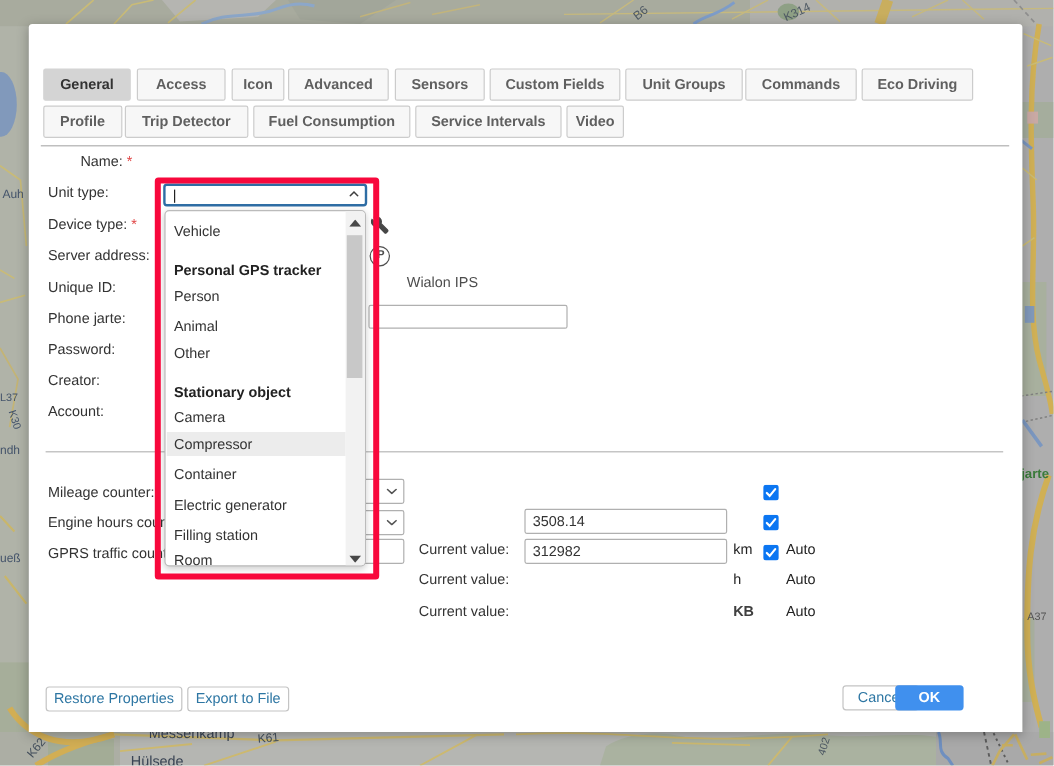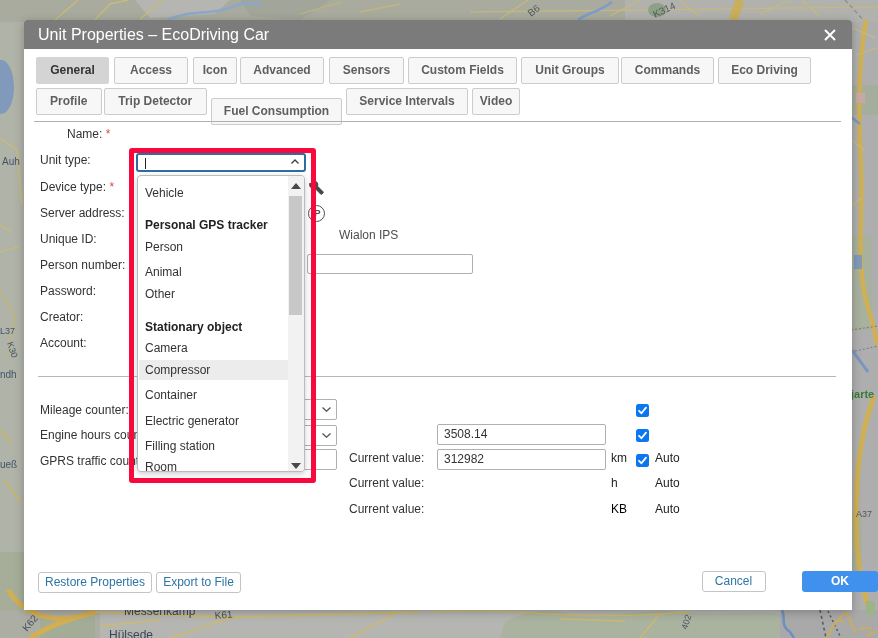--- a/index.html
+++ b/index.html
@@ -91,49 +91,48 @@
   <path d="M845,612 L833,626 L827,638 M846,612 L856,633 M835,621 L844,621 M859,629 L872,628 M866,636 L877,631" stroke="#c7ae62" stroke-width="2.2" fill="none"></path>
   <rect x="866" y="601" width="9" height="14" fill="#9db388"></rect>
   <text x="124" y="615" font-size="12" fill="#3a4454">Messenkamp</text>
   <text x="109" y="638.5" font-size="12" fill="#3a4454">Hülsede</text>
   <text x="215" y="619" font-size="10" fill="#434f5c" transform="rotate(-5 215 619)">K61</text>
   <text x="27" y="632" font-size="10" fill="#434f5c" transform="rotate(-50 27 632)">K62</text>
   <text x="687" y="630" font-size="9" fill="#4f5a64" transform="rotate(-72 687 630)">402</text>
 </svg>
 
 <div id="dlg"></div>
-<div id="titlebar">Unit Properties – EcoDriving Car</div>
 <svg class="abs" style="left:824px;top:29px;z-index:3" width="12" height="12" viewBox="0 0 12 12">
       <path d="M1,1 L11,11 M11,1 L1,11" stroke="#fff" stroke-width="2" fill="none"></path>
     </svg>
 
 <div class="tab active" style="left:36px;top:57px;width:73px;">General</div>
 <div class="tab" style="left:114px;top:57px;width:74px;">Access</div>
 <div class="tab" style="left:193px;top:57px;width:44px;">Icon</div>
 <div class="tab" style="left:240px;top:57px;width:84px;">Advanced</div>
 <div class="tab" style="left:329px;top:57px;width:75px;">Sensors</div>
 <div class="tab" style="left:408px;top:57px;width:109px;">Custom Fields</div>
 <div class="tab" style="left:521px;top:57px;width:98px;">Unit Groups</div>
 <div class="tab" style="left:621px;top:57px;width:93px;">Commands</div>
 <div class="tab" style="left:718px;top:57px;width:93px;">Eco Driving</div>
 
 <div class="tab" style="left:36px;top:88px;width:65.5px;">Profile</div>
 <div class="tab" style="left:104px;top:88px;width:102.5px;">Trip Detector</div>
-<div class="tab" style="left:211px;top:88px;width:131px;margin-top:10px;">Fuel Consumption</div>
+<div class="tab" style="left:211px;top:88px;width:131px;">Fuel Consumption</div>
 <div class="tab" style="left:346px;top:88px;width:122px;">Service Intervals</div>
 <div class="tab" style="left:472px;top:88px;width:48px;">Video</div>
 
 <div class="abs" style="left:33.5px;top:120.5px;width:807px;height:1px;background:#b0b0b0;z-index:2;"></div>
 
 <div class="lbl" style="left:40px;top:123.5px;margin-left:27px;">Name: <span class="red">*</span></div>
 <div class="lbl" style="left:40px;top:150px;">Unit type:</div>
 <div class="lbl" style="left:40px;top:176.5px;">Device type: <span class="red">*</span></div>
 <div class="lbl" style="left:40px;top:202.5px;">Server address:</div>
 <div class="lbl" style="left:40px;top:228.5px;">Unique ID:</div>
-<div class="lbl" style="left:40px;top:254.5px;">Person number:</div>
+<div class="lbl" style="left:40px;top:254.5px;">Phone jarte:</div>
 <div class="lbl" style="left:40px;top:280.5px;">Password:</div>
 <div class="lbl" style="left:40px;top:306.5px;">Creator:</div>
 <div class="lbl" style="left:40px;top:332.5px;">Account:</div>
 
 
 <div id="combo"></div>
 <div class="abs" style="left:145px;top:157.5px;width:1px;height:11px;background:#222;z-index:3;"></div>
 <svg class="abs" style="left:291px;top:159px;z-index:3" width="8" height="5" viewBox="0 0 8 5">
       <path d="M0.5,4.5 L4,1 L7.5,4.5" stroke="#3f3f3f" stroke-width="1.3" fill="none"></path>
     </svg>
@@ -163,41 +162,41 @@
     </svg>
 <div class="inp" style="left:138px;top:448.5px;width:199px;height:21px;"></div>
 
 <div class="lbl sm" style="left:349px;top:399.5px;">Current value:</div>
 <div class="lbl sm" style="left:349px;top:425px;">Current value:</div>
 <div class="lbl sm" style="left:349px;top:450.5px;">Current value:</div>
 <div class="inp" style="left:437px;top:423.5px;width:169px;height:21px;line-height:19px;">3508.14</div>
 <div class="inp" style="left:437px;top:448.5px;width:169px;height:21px;line-height:19px;">312982</div>
 <div class="lbl sm" style="left:611px;top:399.5px;color:#222;">km</div>
 <div class="lbl sm" style="left:611px;top:425px;color:#222;">h</div>
-<div class="lbl sm" style="left:611px;top:450.5px;color:#000000;">KB</div>
+<div class="lbl sm" style="left:611px;top:450.5px;color:#404040;font-weight:bold;">KB</div>
 <svg class="abs" style="left:636px;top:403.5px;z-index:2" width="13" height="13" viewBox="0 0 13 13">
       <rect width="13" height="13" rx="2.5" fill="#0b76f2"></rect>
       <path d="M3,6.8 L5.4,9.2 L10,3.6" stroke="#fff" stroke-width="1.8" fill="none" stroke-linecap="round"></path>
     </svg>
 <svg class="abs" style="left:636px;top:429px;z-index:2" width="13" height="13" viewBox="0 0 13 13">
       <rect width="13" height="13" rx="2.5" fill="#0b76f2"></rect>
       <path d="M3,6.8 L5.4,9.2 L10,3.6" stroke="#fff" stroke-width="1.8" fill="none" stroke-linecap="round"></path>
     </svg>
 <svg class="abs" style="left:636px;top:454px;z-index:2" width="13" height="13" viewBox="0 0 13 13">
       <rect width="13" height="13" rx="2.5" fill="#0b76f2"></rect>
       <path d="M3,6.8 L5.4,9.2 L10,3.6" stroke="#fff" stroke-width="1.8" fill="none" stroke-linecap="round"></path>
     </svg>
 <div class="lbl sm" style="left:655px;top:399.5px;color:#222;">Auto</div>
 <div class="lbl sm" style="left:655px;top:425px;color:#222;">Auto</div>
 <div class="lbl sm" style="left:655px;top:450.5px;color:#222;">Auto</div>
 
 <div class="btn" style="left:38px;top:571.5px;width:114px;height:21px;line-height:19px;">Restore Properties</div>
 <div class="btn" style="left:156px;top:571.5px;width:85px;height:21px;line-height:19px;">Export to File</div>
 <div class="btn" style="left:701.5px;top:571px;width:64px;height:21px;line-height:19px;">Cancel</div>
-<div class="btn" style="left:802px;top:571px;width:76px;height:21px;line-height:21px;background:#4090ee;border:none;color:#fff;font-weight:bold;">OK</div>
+<div class="btn" style="left:746px;top:571px;width:57px;height:21px;line-height:21px;background:#4090ee;border:none;color:#fff;font-weight:bold;">OK</div>
 
 <div id="list">
   <div class="abs" style="left:1px;top:184px;width:149px;height:20px;background:#ececec;"></div>
   <div class="li" style="top:6.6px;">Vehicle</div>
   <div class="li lih" style="top:39.4px;">Personal GPS tracker</div>
   <div class="li" style="top:61.4px;">Person</div>
   <div class="li" style="top:86.3px;">Animal</div>
   <div class="li" style="top:108.3px;">Other</div>
   <div class="li lih" style="top:140.6px;">Stationary object</div>
   <div class="li" style="top:161.5px;">Camera</div>

